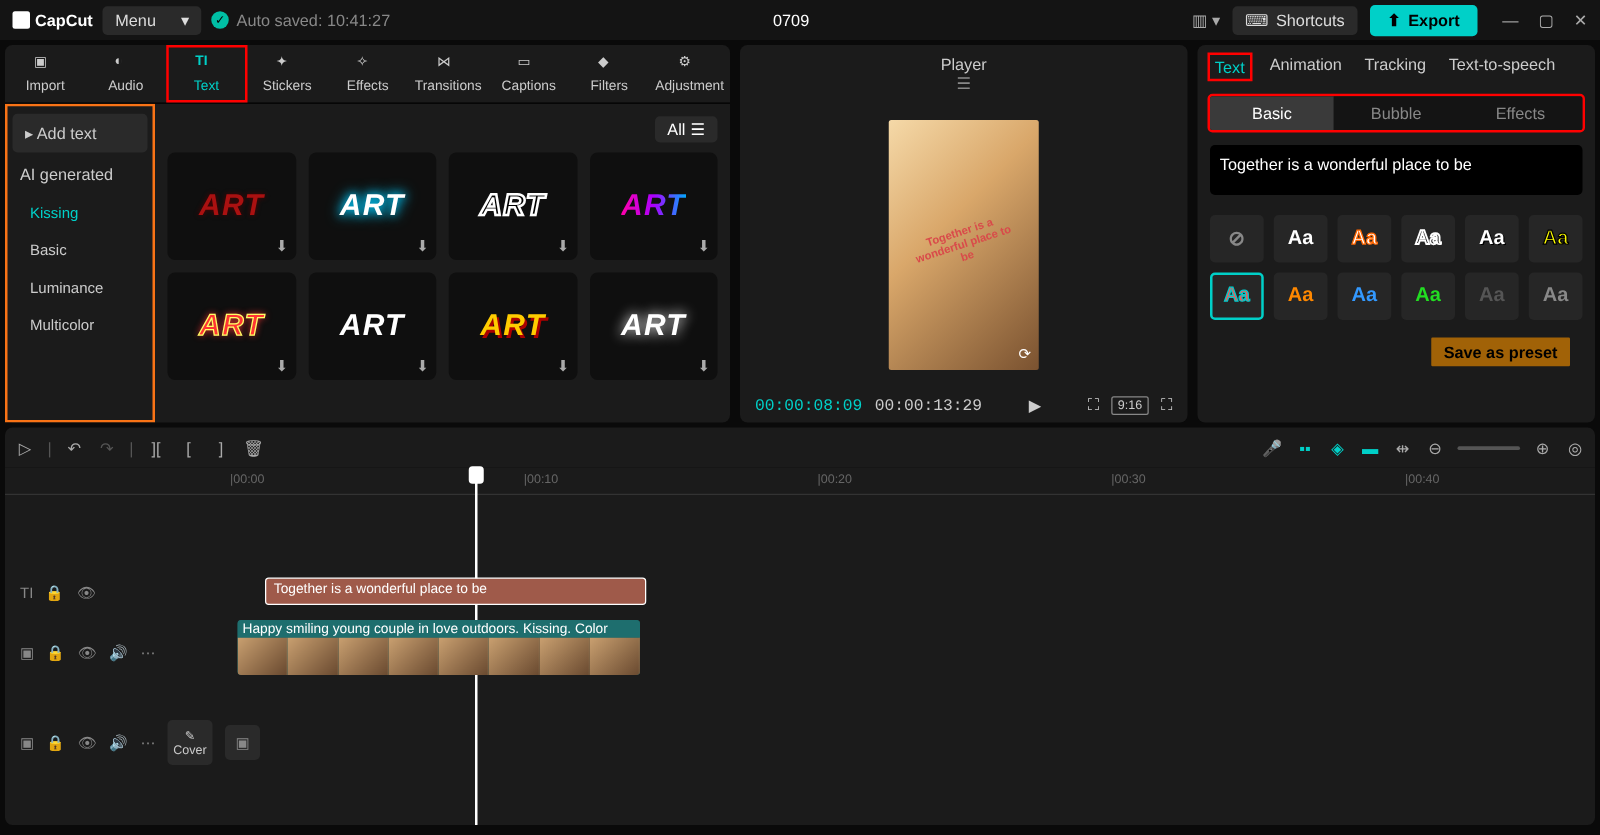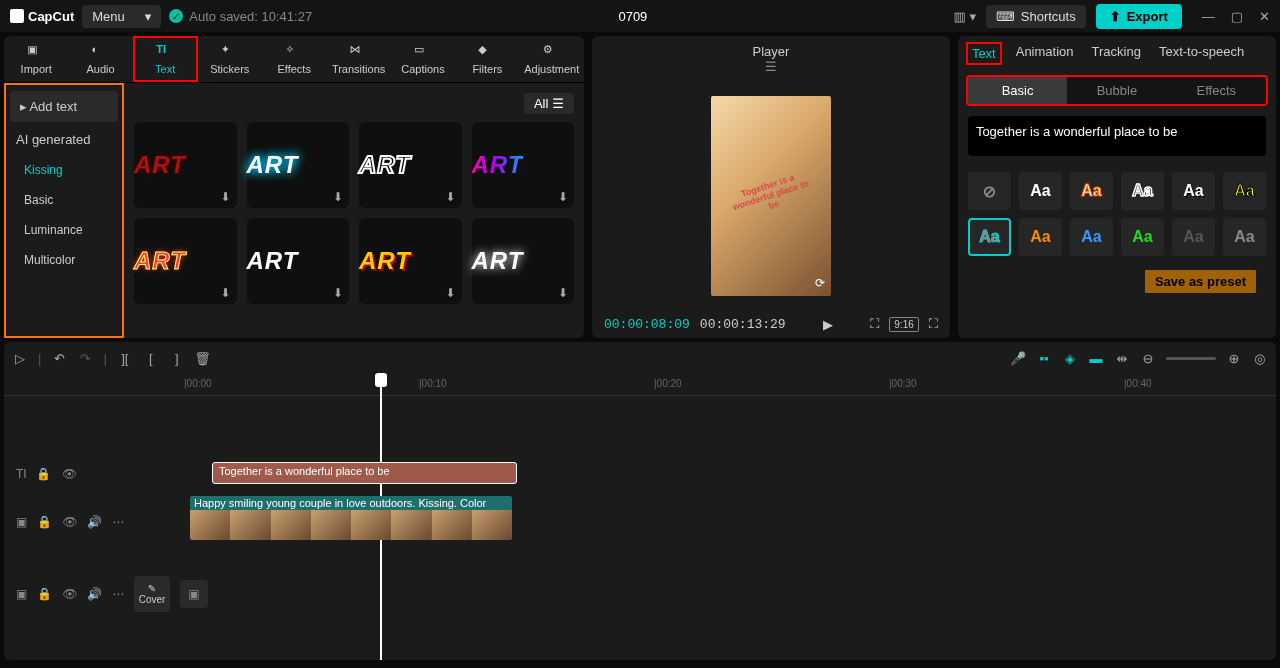--- a/index.html
+++ b/index.html
@@ -43,21 +43,21 @@
   .left-sidebar{width:120px;padding:4px 0;}
   .left-sidebar.red-box{border:2px solid #f97316;}
   .ls-item{padding:8px 10px;color:#ccc;font-size:13px;}
   .ls-item.dark{background:#2a2a2a;margin:2px 4px;border-radius:4px;}
   .ls-item.teal{color:#00d0c8;}
   .ls-item.sub{padding-left:18px;font-size:12px;}
   .left-content{flex:1;padding:10px;overflow:hidden;}
   .lc-header{display:flex;justify-content:flex-end;align-items:center;margin-bottom:8px;}
   .all-chip{background:#2a2a2a;padding:3px 10px;border-radius:4px;color:#fff;display:flex;align-items:center;gap:4px;}
   .art-grid{display:grid;grid-template-columns:repeat(4,1fr);gap:10px;}
-  .art-tile{height:86px;background:#0f0f0f;border-radius:6px;display:flex;align-items:center;position:relative;}
+  .art-tile{height:86px;background:#0f0f0f;border-radius:6px;display:flex;align-items:center;justify-content:center;position:relative;}
   .art-tile .dl{position:absolute;bottom:4px;right:6px;color:#aaa;font-size:12px;}
   .art-label{font-weight:900;font-size:24px;font-style:italic;letter-spacing:1px;}
   
   .player-panel{width:360px;background:#1b1b1b;margin:4px;border-radius:6px;display:flex;flex-direction:column;}
   .player-head{display:flex;justify-content:space-between;align-items:center;padding:8px 12px;flex-direction:column;}
   .player-view{flex:1;display:flex;align-items:center;justify-content:center;position:relative;}
   .portrait{width:120px;height:200px;background:linear-gradient(135deg,#f5d9a8 0%,#d9a76a 40%,#7a5230 100%);border-radius:2px;position:relative;overflow:hidden;}
   .text-overlay{position:absolute;top:50%;left:50%;transform:translate(-50%,-50%) rotate(-18deg);color:#d94a4a;font-size:9px;font-weight:600;text-align:center;line-height:1.1;white-space:nowrap;}
   .player-controls{display:flex;align-items:center;justify-content:space-between;padding:6px 12px;}
   .pc-time{display:flex;gap:10px;font-family:Liberation Mono, monospace;}

